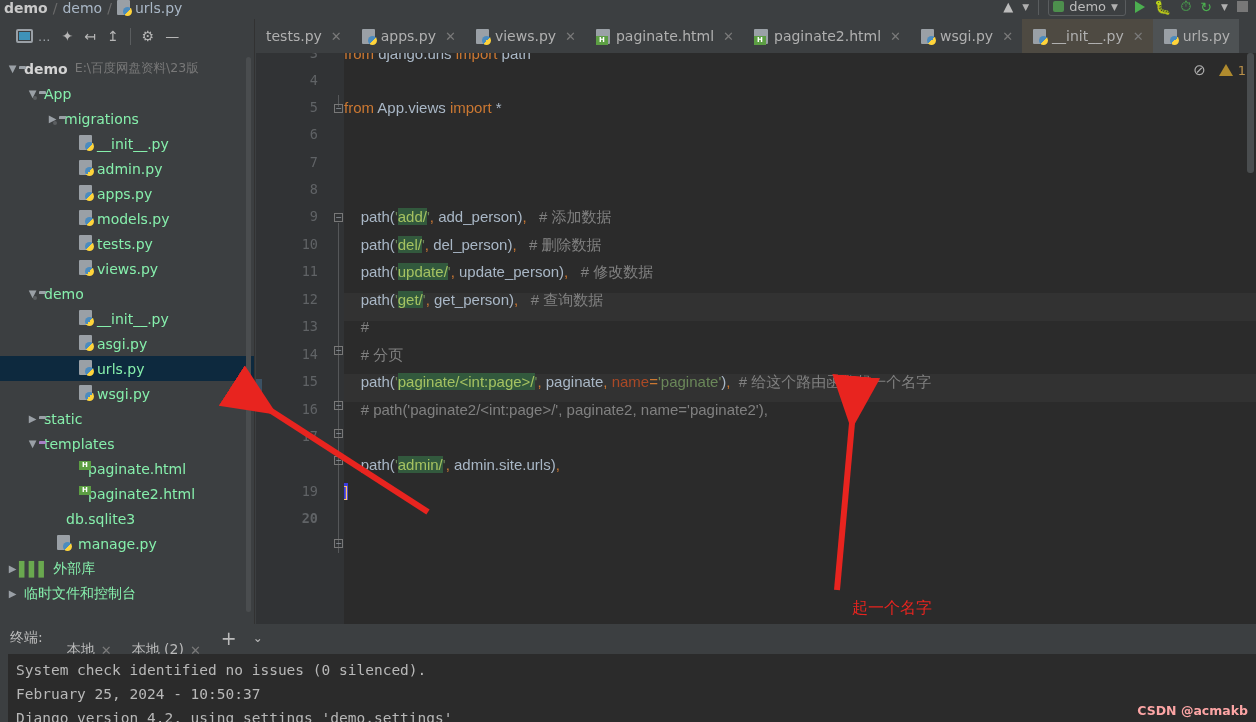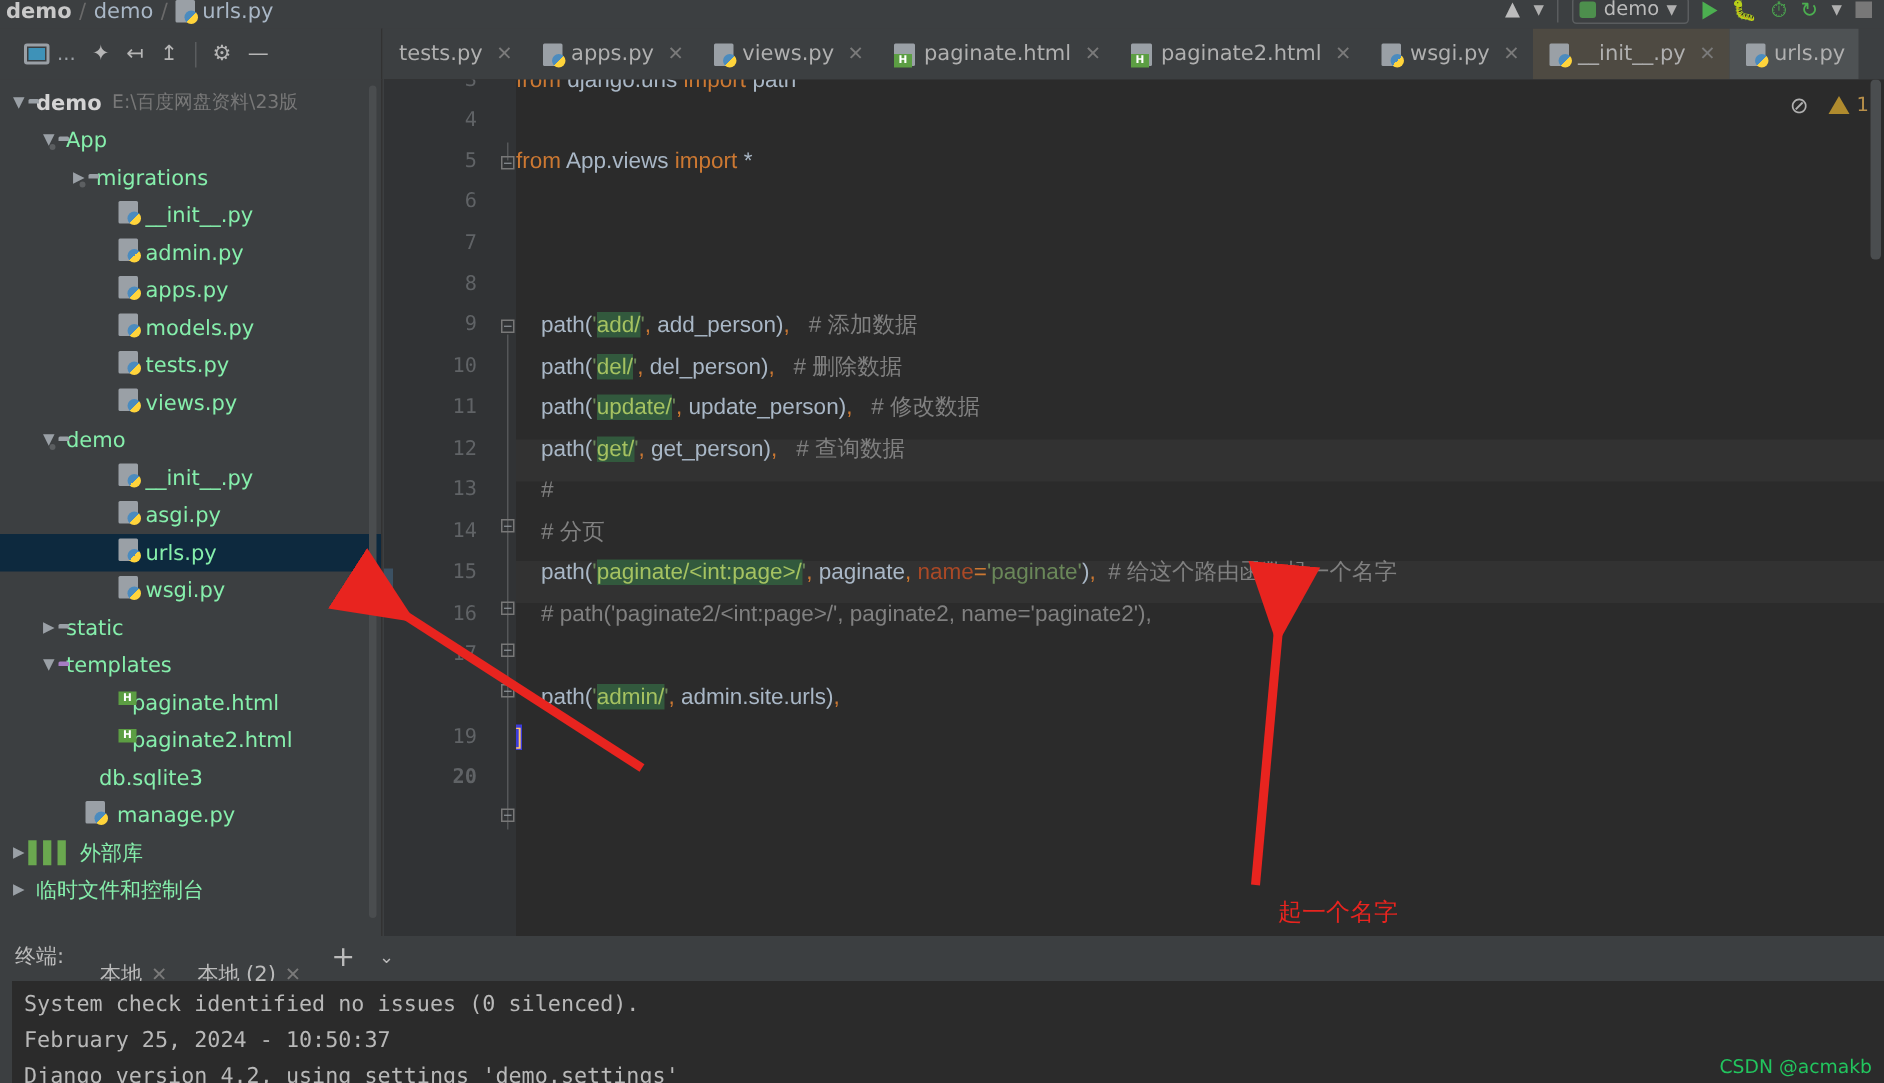--- a/index.html
+++ b/index.html
@@ -247,22 +247,23 @@
   .term-body {
     position: absolute; left: 8px; top: 30px; right: 0; bottom: 0;
     background: #2b2b2b; overflow: hidden; padding: 4px 0 0 8px;
   }
   .term-line {
     font-family: "DejaVu Sans Mono", "Liberation Mono", monospace;
     font-size: 14.5px; color: #b8b8b8; line-height: 24px; white-space: pre;
   }
   .watermark {
     position: absolute; right: 8px; bottom: 4px;
-    font-size: 12.5px; color: #22c55e;
+    font-size: 12.5px; color: #fca5a5;
     font-family: "DejaVu Sans", "Liberation Sans", sans-serif;
+    font-weight: bold;
   }
   .left-edge-strip {
     position: absolute; left: 0; top: 19px; width: 12px; height: 34px;
     background: #3c3f41;
   }
   .left-edge-dots { position: absolute; left: 2px; top: 22px; color: #c07c28; font-size: 10px; line-height: 6px; }
 </style>
 </head>
 <body>
 

